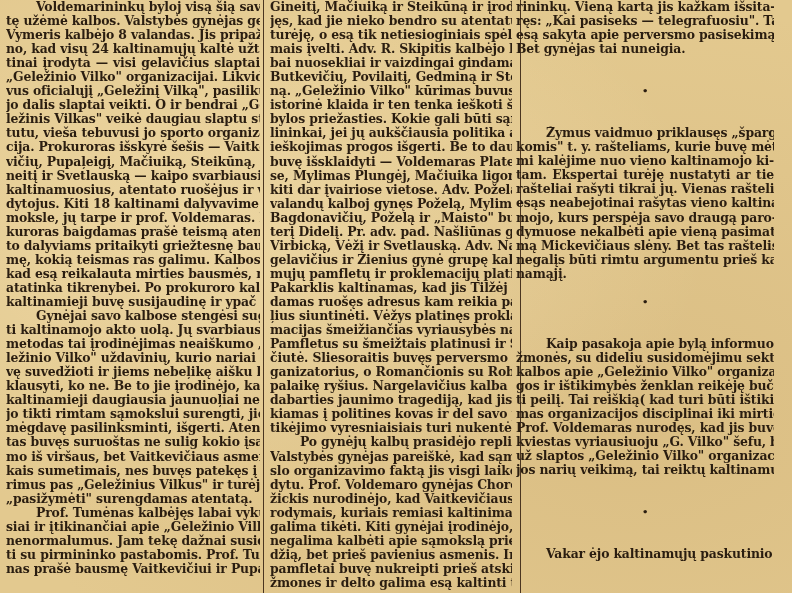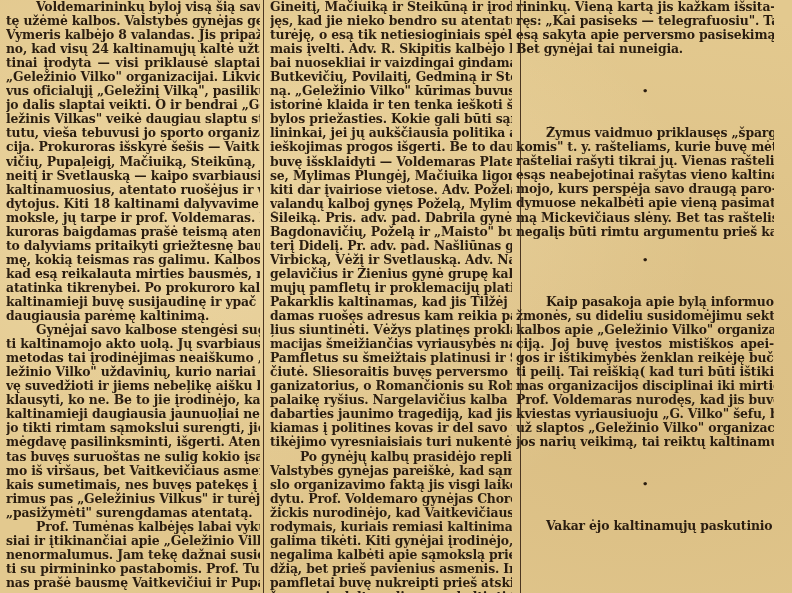--- a/index.html
+++ b/index.html
@@ -37,39 +37,38 @@
 <div class="page">
   <div class="rule r1"></div>
   <div class="rule r2"></div>
 
   <div class="col c1" id="col0">
       <div>
         <span class="line indent">Voldemarininkų byloj visą šią savai-</span>
         <span class="line">tę užėmė kalbos. Valstybės gynėjas gen</span>
         <span class="line">Vymeris kalbėjo 8 valandas. Jis pripaži-</span>
         <span class="line">no, kad visų 24 kaltinamųjų kaltė užtek-</span>
-        <span class="line">tinai įrodyta — visi priklausė slaptai</span>
+        <span class="line">tinai įrodyta — visi gelavičius slaptai</span>
         <span class="line">„Geležinio Vilko" organizacijai. Likvida-</span>
         <span class="line">vus oficialųjį „Geležinį Vilką", pasilikusi</span>
         <span class="line">jo dalis slaptai veikti. O ir bendrai „Ge-</span>
         <span class="line">ležinis Vilkas" veikė daugiau slaptu sta-</span>
         <span class="line">tutu, vieša tebuvusi jo sporto organiza-</span>
         <span class="line">cija. Prokuroras išskyrė šešis — Vaitke-</span>
         <span class="line">vičių, Pupaļeigį, Mačiuiką, Steikūną, Gi-</span>
         <span class="line">neitį ir Svetlauską — kaipo svarbiausius</span>
         <span class="line">kaltinamuosius, atentato ruošėjus ir vyk-</span>
         <span class="line">dytojus. Kiti 18 kaltinami dalyvavime są-</span>
         <span class="line">moksle, jų tarpe ir prof. Voldemaras. Pro-</span>
         <span class="line">kuroras baigdamas prašė teismą atenta-</span>
         <span class="line">to dalyviams pritaikyti griežtesnę baus-</span>
         <span class="line">mę, kokią teismas ras galimu. Kalbos,</span>
         <span class="line">kad esą reikalauta mirties bausmės, ne-</span>
         <span class="line">atatinka tikrenybei. Po prokuroro kalbos</span>
         <span class="line">kaltinamieji buvę susijaudinę ir ypač pik-</span>
-        <span class="line last">daugiausia parėmę kaltinimą.</span>
       </div>
       <div>
         <span class="line indent">Gynėjai savo kalbose stengėsi sugriau-</span>
         <span class="line">ti kaltinamojo akto uolą. Jų svarbiausias</span>
         <span class="line">metodas tai įrodinėjimas neaiškumo „Ge-</span>
         <span class="line">ležinio Vilko" uždavinių, kurio nariai bu-</span>
         <span class="line">vę suvedžioti ir jiems nebeļikę aišku ko</span>
         <span class="line">klausyti, ko ne. Be to jie įrodinėjo, kad</span>
         <span class="line">kaltinamieji daugiausia jaunuoļiai negalė-</span>
         <span class="line">jo tikti rimtam sąmokslui surengti, jie</span>
@@ -98,21 +97,20 @@
         <span class="line">Butkevičių, Povilaitį, Gedminą ir Steikū-</span>
         <span class="line">ną. „Geležinio Vilko" kūrimas buvusi</span>
         <span class="line">istorinė klaida ir ten tenka ieškoti šios</span>
         <span class="line">bylos priežasties. Kokie gali būti sąmoks-</span>
         <span class="line">lininkai, jei jų aukščiausia politika atrodo</span>
         <span class="line">ieškojimas progos išgerti. Be to daugelis</span>
         <span class="line">buvę išsklaidyti — Voldemaras Plateliuo-</span>
         <span class="line">se, Mylimas Plungėj, Mačiuika ligoninėj,</span>
         <span class="line">kiti dar įvairiose vietose. Adv. Požela 4</span>
         <span class="line">valandų kalboj gynęs Poželą, Mylimą ir</span>
-        <span class="line">Šileiką. Pris. adv. pad. Dabrila gynė</span>
         <span class="line">Bagdonavičių, Poželą ir „Maisto" buhal-</span>
         <span class="line">terį Didelį. Pr. adv. pad. Našliūnas gynė</span>
         <span class="line">Virbicką, Vėžį ir Svetlauską. Adv. Nar-</span>
         <span class="line">gelavičius ir Zienius gynė grupę kaltina-</span>
         <span class="line">mųjų pamfletų ir proklemacijų platinime.</span>
         <span class="line">Pakarklis kaltinamas, kad jis Tilžėj bū-</span>
         <span class="line">damas ruošęs adresus kam reikia paskvi-</span>
         <span class="line">ļius siuntinėti. Vėžys platinęs prokla-</span>
         <span class="line">macijas šmeižiančias vyriausybės narius.</span>
         <span class="line">Pamfletus su šmeižtais platinusi ir Sipke-</span>
@@ -135,43 +133,45 @@
         <span class="line">džią, bet prieš pavienius asmenis. Ir</span>
         <span class="line">pamfletai buvę nukreipti prieš atskirus</span>
         <span class="line">žmones ir delto galima esą kaltinti tik už</span>
       </div>
     </div>
   <div class="col c3" id="col2">
       <div>
         <span class="line">rininkų. Vieną kartą jis kažkam išsita-</span>
         <span class="line">ręs: „Kai pasiseks — telegrafuosiu". Tai</span>
         <span class="line">esą sakyta apie perversmo pasisekimą.</span>
-        <span class="line last">Bet gynėjai tai nuneigia.</span>
+        <span class="line last">Bet gynėjas tai nuneigia.</span>
       </div>
       <div class="gap2"></div>
       <div class="sep">•</div>
       <div class="gap2"></div>
       <div>
         <span class="line indent">Žymus vaidmuo priklausęs „špargal-</span>
         <span class="line">komis" t. y. rašteliams, kurie buvę mėto-</span>
+        <span class="line">mi kalėjime nuo vieno kaltinamojo ki-</span>
+        <span class="line">tam. Ekspertai turėję nustatyti ar tie</span>
         <span class="line">rašteliai rašyti tikrai jų. Vienas raštelis</span>
         <span class="line">esąs neabejotinai rašytas vieno kaltina-</span>
         <span class="line">mojo, kurs perspėja savo draugą paro-</span>
         <span class="line">dymuose nekalbėti apie vieną pasimaty-</span>
         <span class="line">mą Mickevičiaus slėny. Bet tas raštelis</span>
         <span class="line">negalįs būti rimtu argumentu prieš kalti-</span>
+        <span class="line last">namąjį.</span>
       </div>
       <div class="gap"></div>
       <div class="sep">•</div>
       <div class="gap2"></div>
       <div>
         <span class="line indent">Kaip pasakoja apie bylą informuoti</span>
         <span class="line">žmonės, su dideliu susidomėjimu sekta</span>
         <span class="line">kalbos apie „Geležinio Vilko" organiza-</span>
-        <span class="line">ciją. Joj buvę įvestos mistiškos apei-</span>
         <span class="line">gos ir ištikimybės ženklan reikėję bučiuo-</span>
         <span class="line">ti peilį. Tai reiškią( kad turi būti ištiki-</span>
         <span class="line">mas organizacijos disciplinai iki mirties).</span>
         <span class="line">Prof. Voldemaras nurodęs, kad jis buvęs</span>
         <span class="line">kviestas vyriausiuoju „G. Vilko" šefu, bet</span>
         <span class="line">už slaptos „Geležinio Vilko" organizaci-</span>
         <span class="line">jos narių veikimą, tai reiktų kaltinamųjų</span>
       </div>
       <div class="gap2"></div>
       <div class="sep">•</div>

